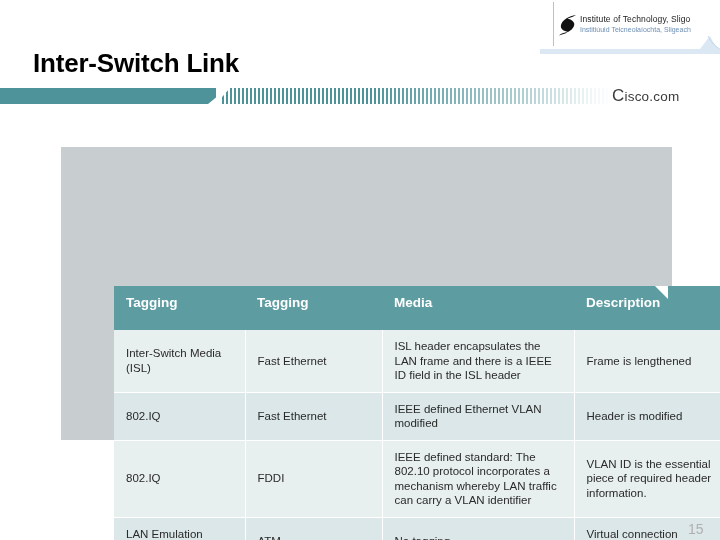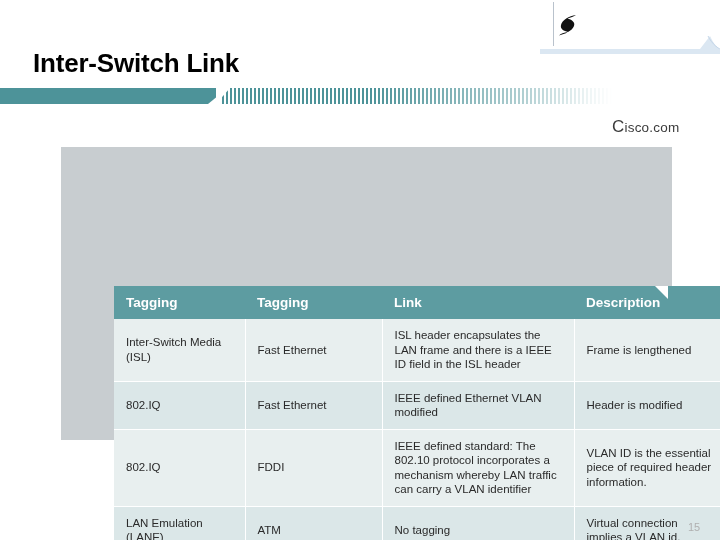--- a/index.html
+++ b/index.html
@@ -131,21 +131,20 @@
     clip-path: polygon(0 0, 14px 0, 0 16px);
   }
 
   
   #cisco-wordmark {
     position: absolute;
     left: 612px;
     top: 86px;
     color: #3b3b3b;
     white-space: nowrap;
-    margin-top: 31px;
   }
   #cisco-wordmark .cap {
     font-size: 17px;
     letter-spacing: 0.2px;
   }
   #cisco-wordmark .rest {
     font-size: 13.5px;
     letter-spacing: 0.2px;
   }
 
@@ -166,21 +165,21 @@
     border-collapse: collapse;
     table-layout: fixed;
     background: #ffffff;
   }
   #tag-table th {
     background: #5d9ca1;
     color: #ffffff;
     font-size: 13.5px;
     font-weight: bold;
     text-align: left;
-    padding: 6px 0 7px 12px;
+    padding: 6px 0 18px 12px;
     height: 20px;
     vertical-align: middle;
     border: none;
   }
   #tag-table th.col-corner {
     position: relative;
   }
   #tag-table td {
     font-size: 11.5px;
     color: #2a2a2a;
@@ -219,32 +218,36 @@
     left: 57px;
     top: 143px;
     width: 611px;
   }
 
   
   #page-number {
     position: absolute;
     left: 688px;
     top: 521px;
-    font-size: 11px;
+    font-size: 14px;
     color: #b0b0b0;
   }
 </style>
 </head>
 <body>
 
 <div id="logo-band">
   <div id="logo-divider"></div>
   <svg id="logo-swoosh" viewBox="0 0 20 22">
     <path d="M17 1 C10 2, 3 6, 2 11 C1 15, 5 17, 9 18 C5 18.5, 1.5 19.5, 0 21.5 C6 20, 13 17, 15 12 C16.5 8, 12.5 5.5, 8.5 4.5 C11.5 3.5, 15 2.5, 17 1 Z" fill="#111111"></path>
   </svg>
+  <div id="logo-text-wrap">
+    <div id="logo-name-en">Institute of Technology, Sligo</div>
+    <div id="logo-name-ga">Institiúuid Teicneolaíochta, Sligeach</div>
+  </div>
 </div>
 <svg id="logo-arc" viewBox="0 0 186 18" preserveAspectRatio="none">
   <path d="M170 0 C174 9, 179 14, 186 17 L186 18 L0 18 L0 13 L160 13 Z" fill="#dbe7f2"></path>
   <path d="M168 0 C172 8, 178 13, 186 16" fill="none" stroke="#c3d5e8" stroke-width="1"></path>
 </svg>
 
 <div id="slide-title">Inter-Switch Link</div>
 
 <div id="rule-bar">
   <div id="rule-solid"></div>
@@ -260,21 +263,21 @@
     <colgroup>
       <col class="c1">
         <col class="c2">
         <col class="c3">
         <col class="c4">
     </colgroup>
     <thead>
       <tr>
         <th>Tagging</th>
         <th>Tagging</th>
-        <th>Link</th>
+        <th>Media</th>
         <th class="col-corner">Description</th>
       </tr>
     </thead>
     <tbody>
       <tr class="row-even">
         <td>Inter-Switch Media (ISL)</td>
         <td>Fast Ethernet</td>
         <td>ISL header encapsulates the LAN frame and there is a IEEE ID field in the ISL header</td>
         <td>Frame is lengthened</td>
       </tr>

